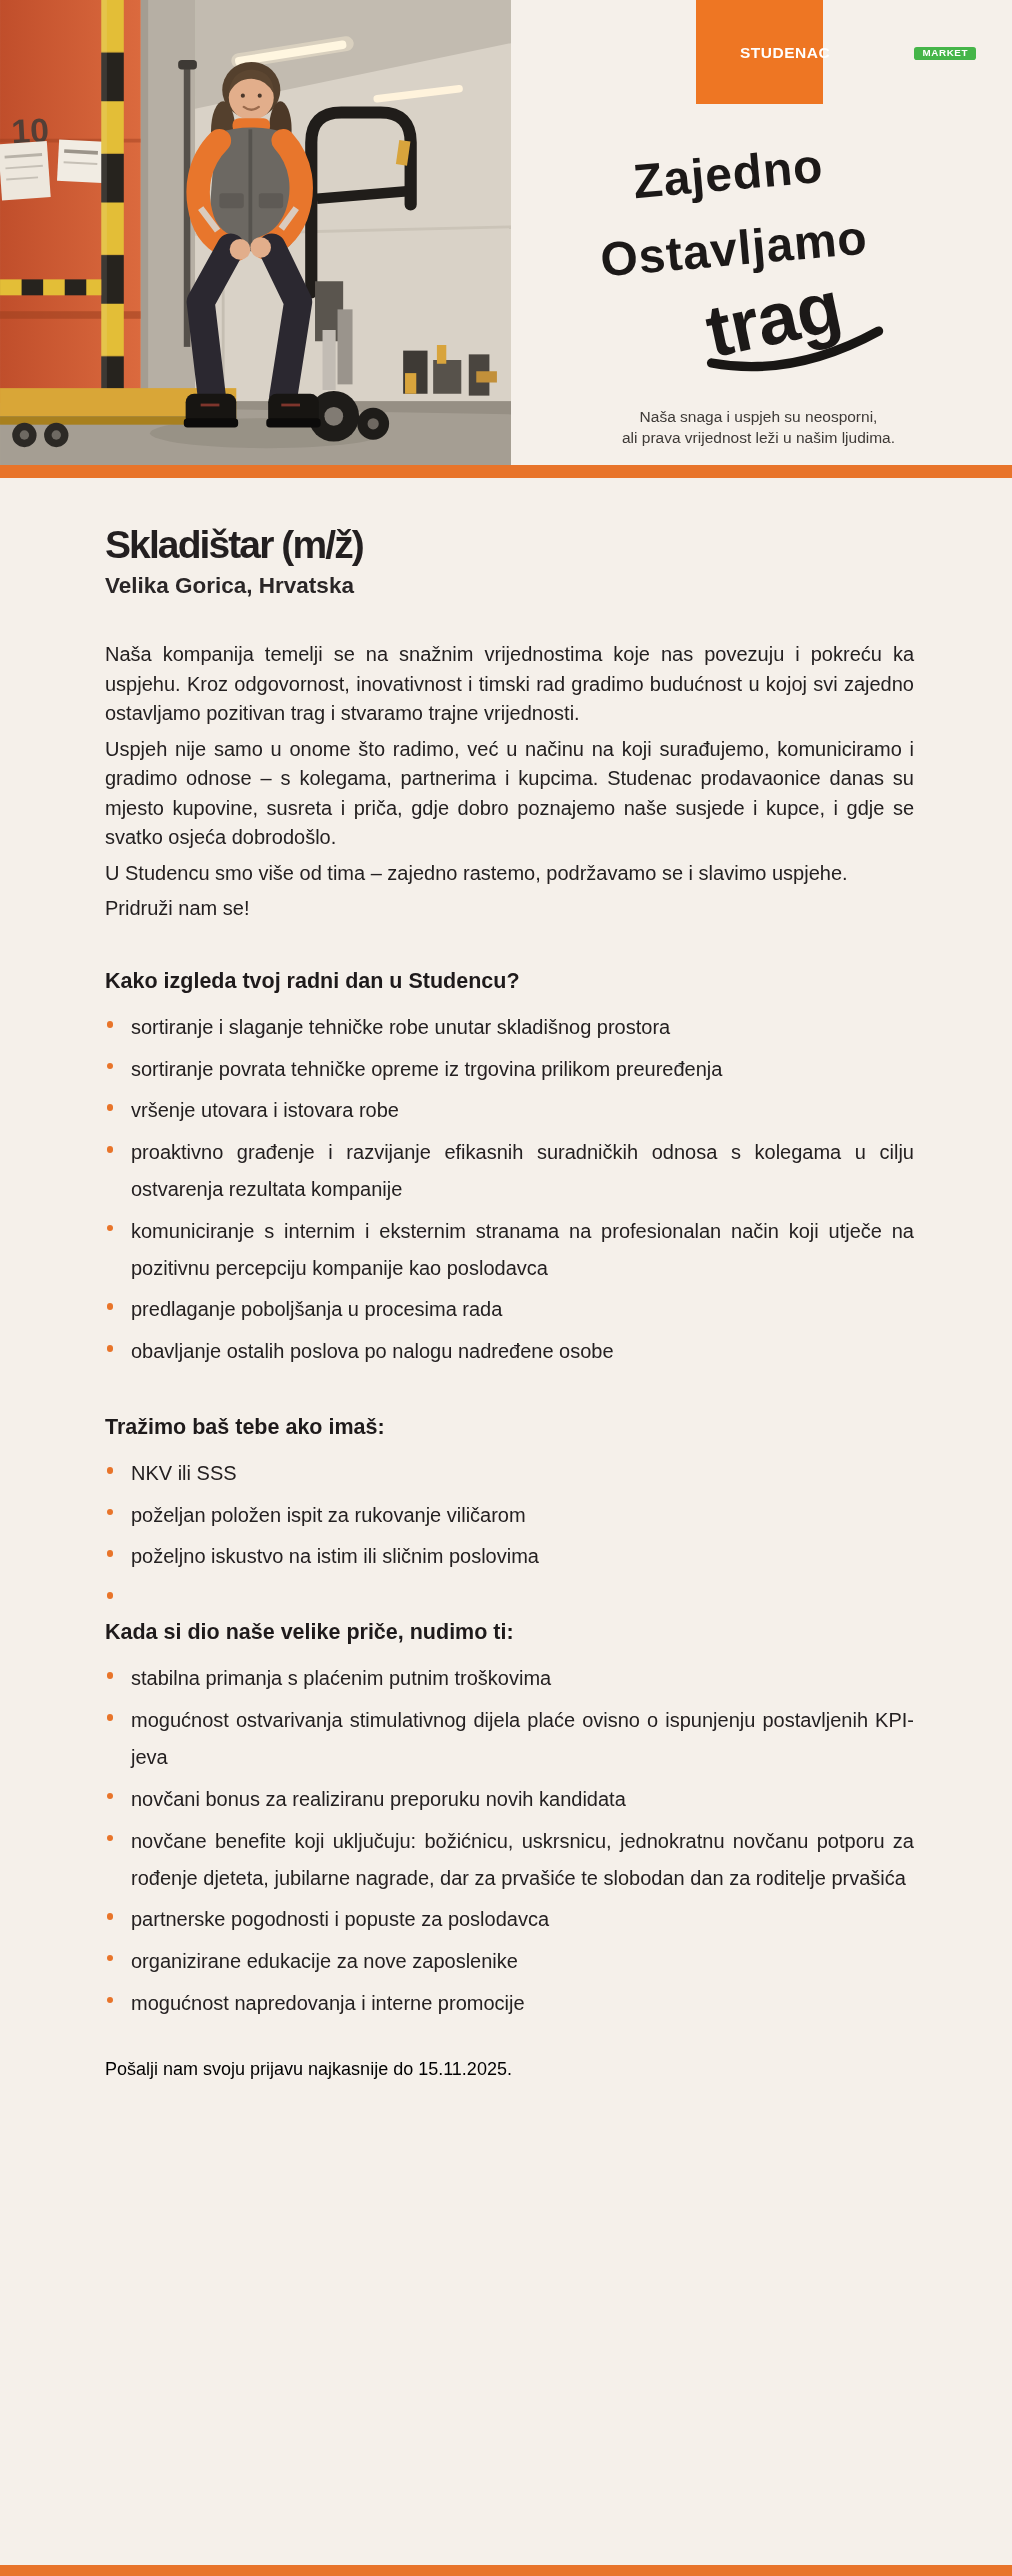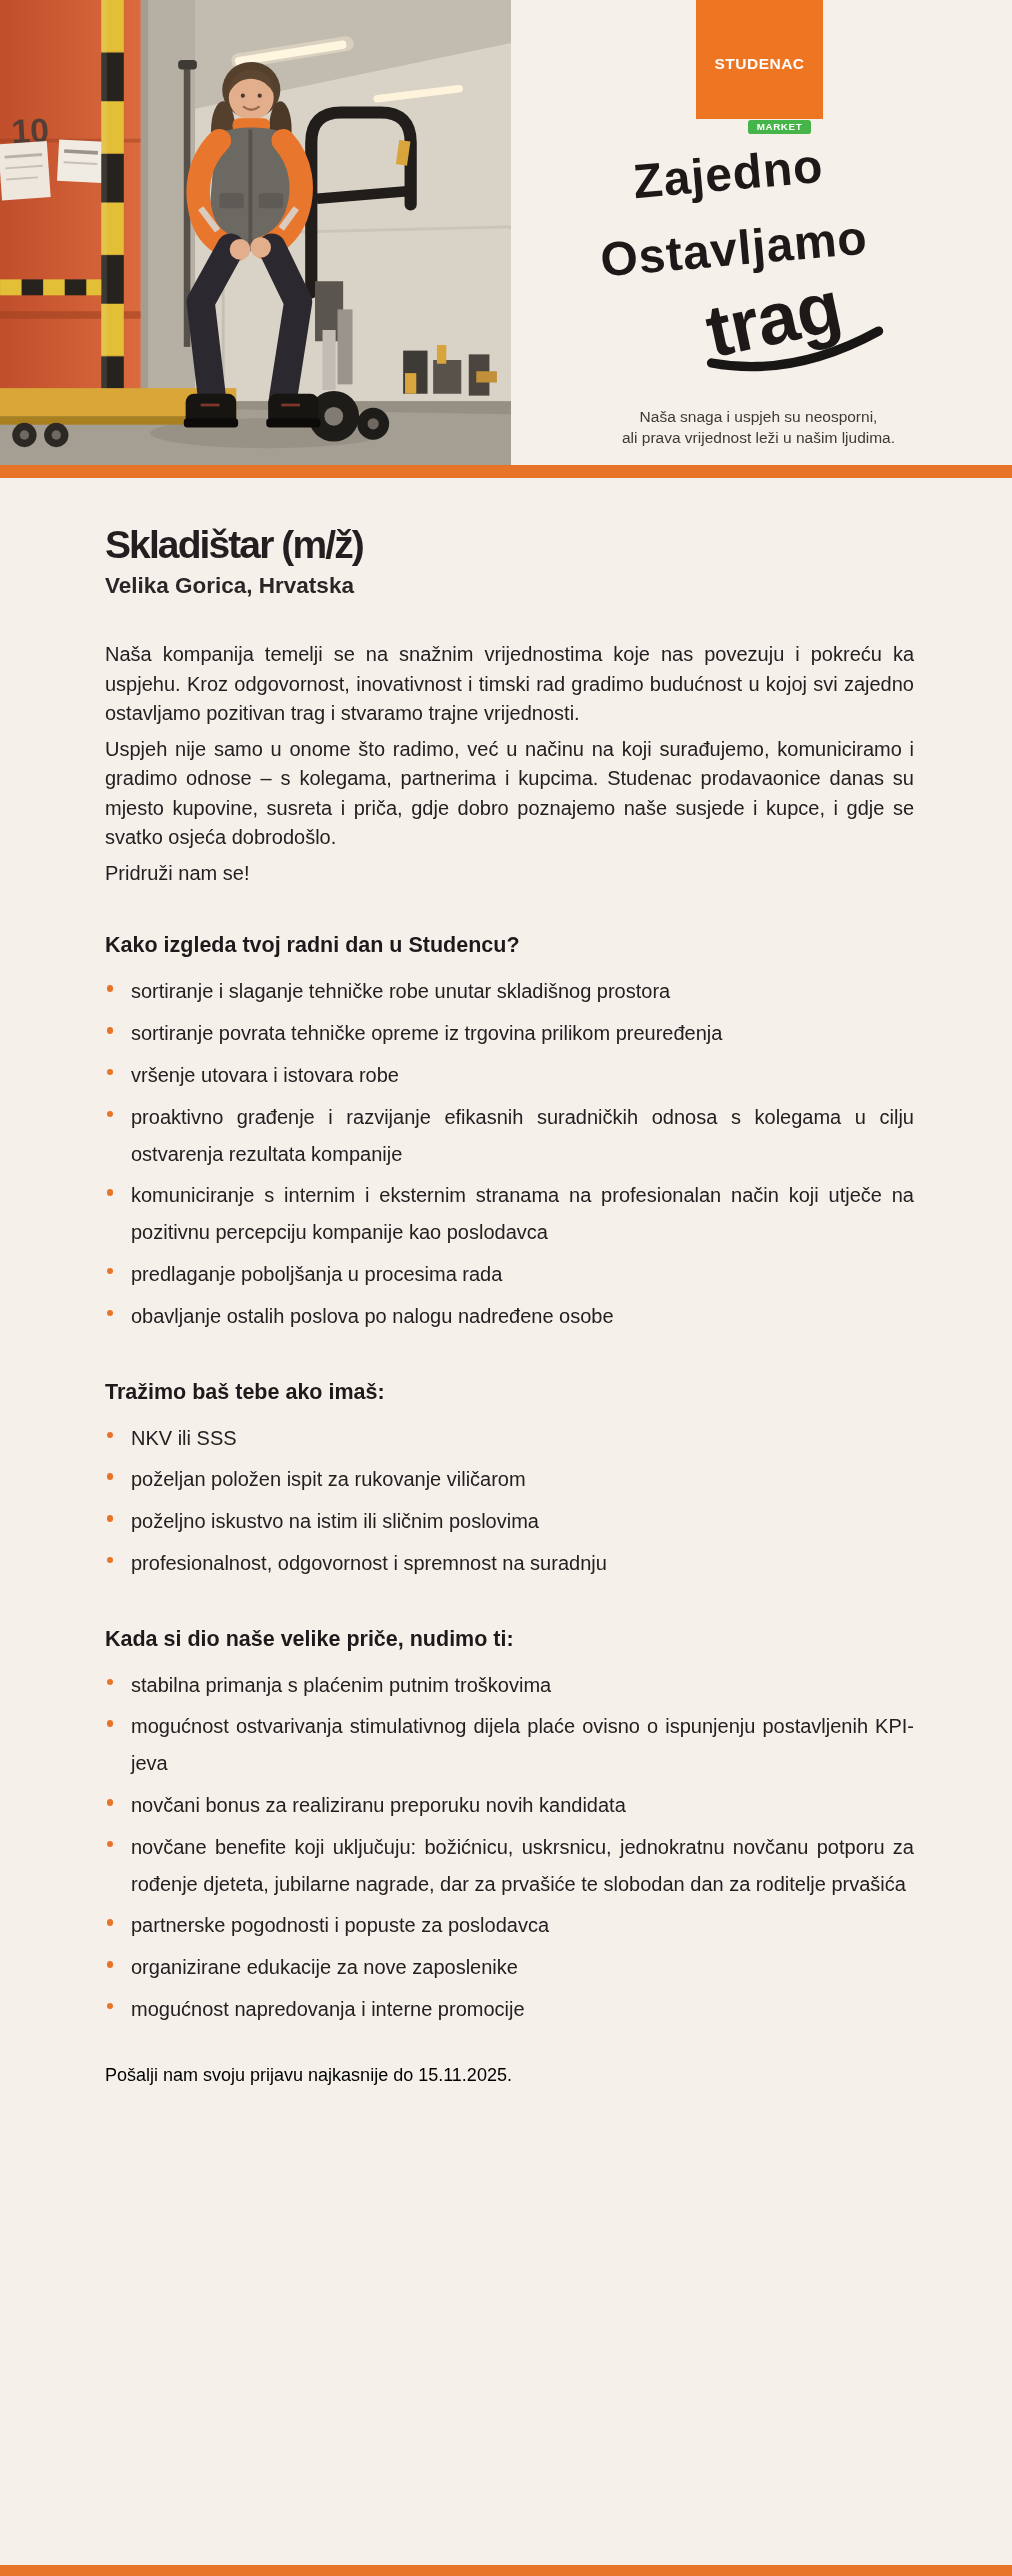--- a/index.html
+++ b/index.html
@@ -3,22 +3,22 @@
 <meta charset="utf-8">
 <style>
   html,body{margin:0;padding:0;background:#F5F0EA;}
   .page{position:relative;width:1013px;height:2576px;background:#F5F0EA;overflow:hidden;
         font-family:"Liberation Sans",sans-serif;color:#242021;}
   
   .hero{position:relative;width:1013px;height:478px;}
   .photo{position:absolute;left:0;top:0;width:511px;height:465px;overflow:hidden;}
   .photo svg{display:block;}
   .divider{position:absolute;left:0;top:465px;width:1013px;height:13px;background:#E8742A;}
-  .logo{position:absolute;left:696px;top:0;width:127px;height:119px;background:#EE7623;
-        display:flex;flex-direction:column;align-items:center;gap:44px;}
+  .logo{position:absolute;left:696px;top:0;width:127px;height:104px;background:#EE7623;
+        display:flex;flex-direction:row;align-items:center;gap:44px;}
   .logo-name{color:#fff;font-weight:700;font-size:15.5px;letter-spacing:0.5px;margin-top:1.9px;}
   .logo-badge{background:#45B549;color:#fff;font-weight:700;font-size:9.8px;letter-spacing:0.6px;
         padding:0.9px 8.4px 1.9px;border-radius:2.8px;margin-top:2.8px;margin-left:40px;}
   .tagline{position:absolute;font-weight:700;color:#1C1918;white-space:nowrap;}
   .tag1{left:633px;top:146px;font-size:48px;letter-spacing:0.9px;transform:rotate(-5deg);}
   .tag2{left:600px;top:221px;font-size:48px;letter-spacing:0.9px;transform:rotate(-5deg);}
   .tag3{left:706px;top:277px;font-size:73px;letter-spacing:-0.9px;transform:rotate(-12deg);}
   .swoosh{position:absolute;left:704px;top:318px;}
   .slogan{position:absolute;left:562px;top:407px;width:393px;text-align:center;
         font-size:15.5px;line-height:20.6px;color:#3E3A37;}
@@ -182,39 +182,40 @@
 
     <div class="divider"></div>
   </header>
 
   <main>
     <h1 class="title">Skladištar (m/ž)</h1>
     <div class="loc">Velika Gorica, Hrvatska</div>
 
     <p class="bodyp first">Naša kompanija temelji se na snažnim vrijednostima koje nas povezuju i pokreću ka uspjehu. Kroz odgovornost, inovativnost i timski rad gradimo budućnost u kojoj svi zajedno ostavljamo pozitivan trag i stvaramo trajne vrijednosti.</p>
     <p class="bodyp">Uspjeh nije samo u onome što radimo, već u načinu na koji surađujemo, komuniciramo i gradimo odnose – s kolegama, partnerima i kupcima. Studenac prodavaonice danas su mjesto kupovine, susreta i priča, gdje dobro poznajemo naše susjede i kupce, i gdje se svatko osjeća dobrodošlo.</p>
+    <p class="bodyp">U Studencu smo više od tima – zajedno rastemo, podržavamo se i slavimo uspjehe.</p>
     <p class="bodyp">Pridruži nam se!</p>
 
     <div>
         <h3 class="sec-h">Kako izgleda tvoj radni dan u Studencu?</h3>
         <ul class="blist">
           <li><span class="dot"></span><span>sortiranje i slaganje tehničke robe unutar skladišnog prostora</span></li>
           <li><span class="dot"></span><span>sortiranje povrata tehničke opreme iz trgovina prilikom preuređenja</span></li>
           <li><span class="dot"></span><span>vršenje utovara i istovara robe</span></li>
           <li><span class="dot"></span><span>proaktivno građenje i razvijanje efikasnih suradničkih odnosa s kolegama u cilju ostvarenja rezultata kompanije</span></li>
           <li><span class="dot"></span><span>komuniciranje s internim i eksternim stranama na profesionalan način koji utječe na pozitivnu percepciju kompanije kao poslodavca</span></li>
           <li><span class="dot"></span><span>predlaganje poboljšanja u procesima rada</span></li>
           <li><span class="dot"></span><span>obavljanje ostalih poslova po nalogu nadređene osobe</span></li>
         </ul>
         <h3 class="sec-h">Tražimo baš tebe ako imaš:</h3>
         <ul class="blist">
           <li><span class="dot"></span><span>NKV ili SSS</span></li>
           <li><span class="dot"></span><span>poželjan položen ispit za rukovanje viličarom</span></li>
           <li><span class="dot"></span><span>poželjno iskustvo na istim ili sličnim poslovima</span></li>
-          <li><span class="dot"></span><span>profesionalnost, odgovornost i spremnost na suradnju</span></li>
+          <li><span class="dot"></span></li>
         </ul>
         <h3 class="sec-h">Kada si dio naše velike priče, nudimo ti:</h3>
         <ul class="blist">
           <li><span class="dot"></span><span>stabilna primanja s plaćenim putnim troškovima</span></li>
           <li><span class="dot"></span><span>mogućnost ostvarivanja stimulativnog dijela plaće ovisno o ispunjenju postavljenih KPI-jeva</span></li>
           <li><span class="dot"></span><span>novčani bonus za realiziranu preporuku novih kandidata</span></li>
           <li><span class="dot"></span><span>novčane benefite koji uključuju: božićnicu, uskrsnicu, jednokratnu novčanu potporu za rođenje djeteta, jubilarne nagrade, dar za prvašiće te slobodan dan za roditelje prvašića</span></li>
           <li><span class="dot"></span><span>partnerske pogodnosti i popuste za poslodavca</span></li>
           <li><span class="dot"></span><span>organizirane edukacije za nove zaposlenike</span></li>
           <li><span class="dot"></span><span>mogućnost napredovanja i interne promocije</span></li>

